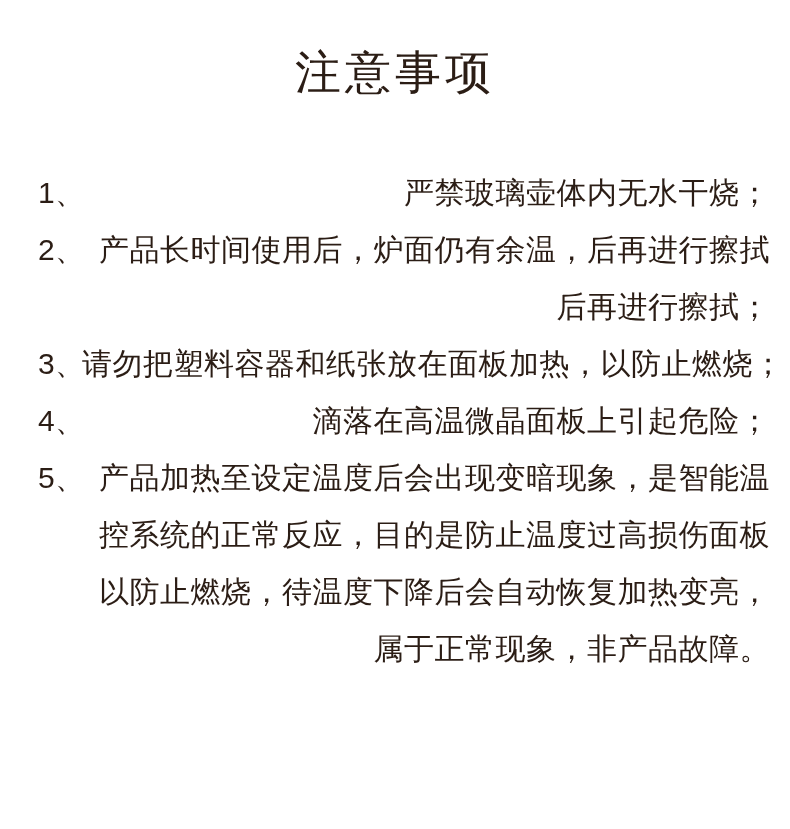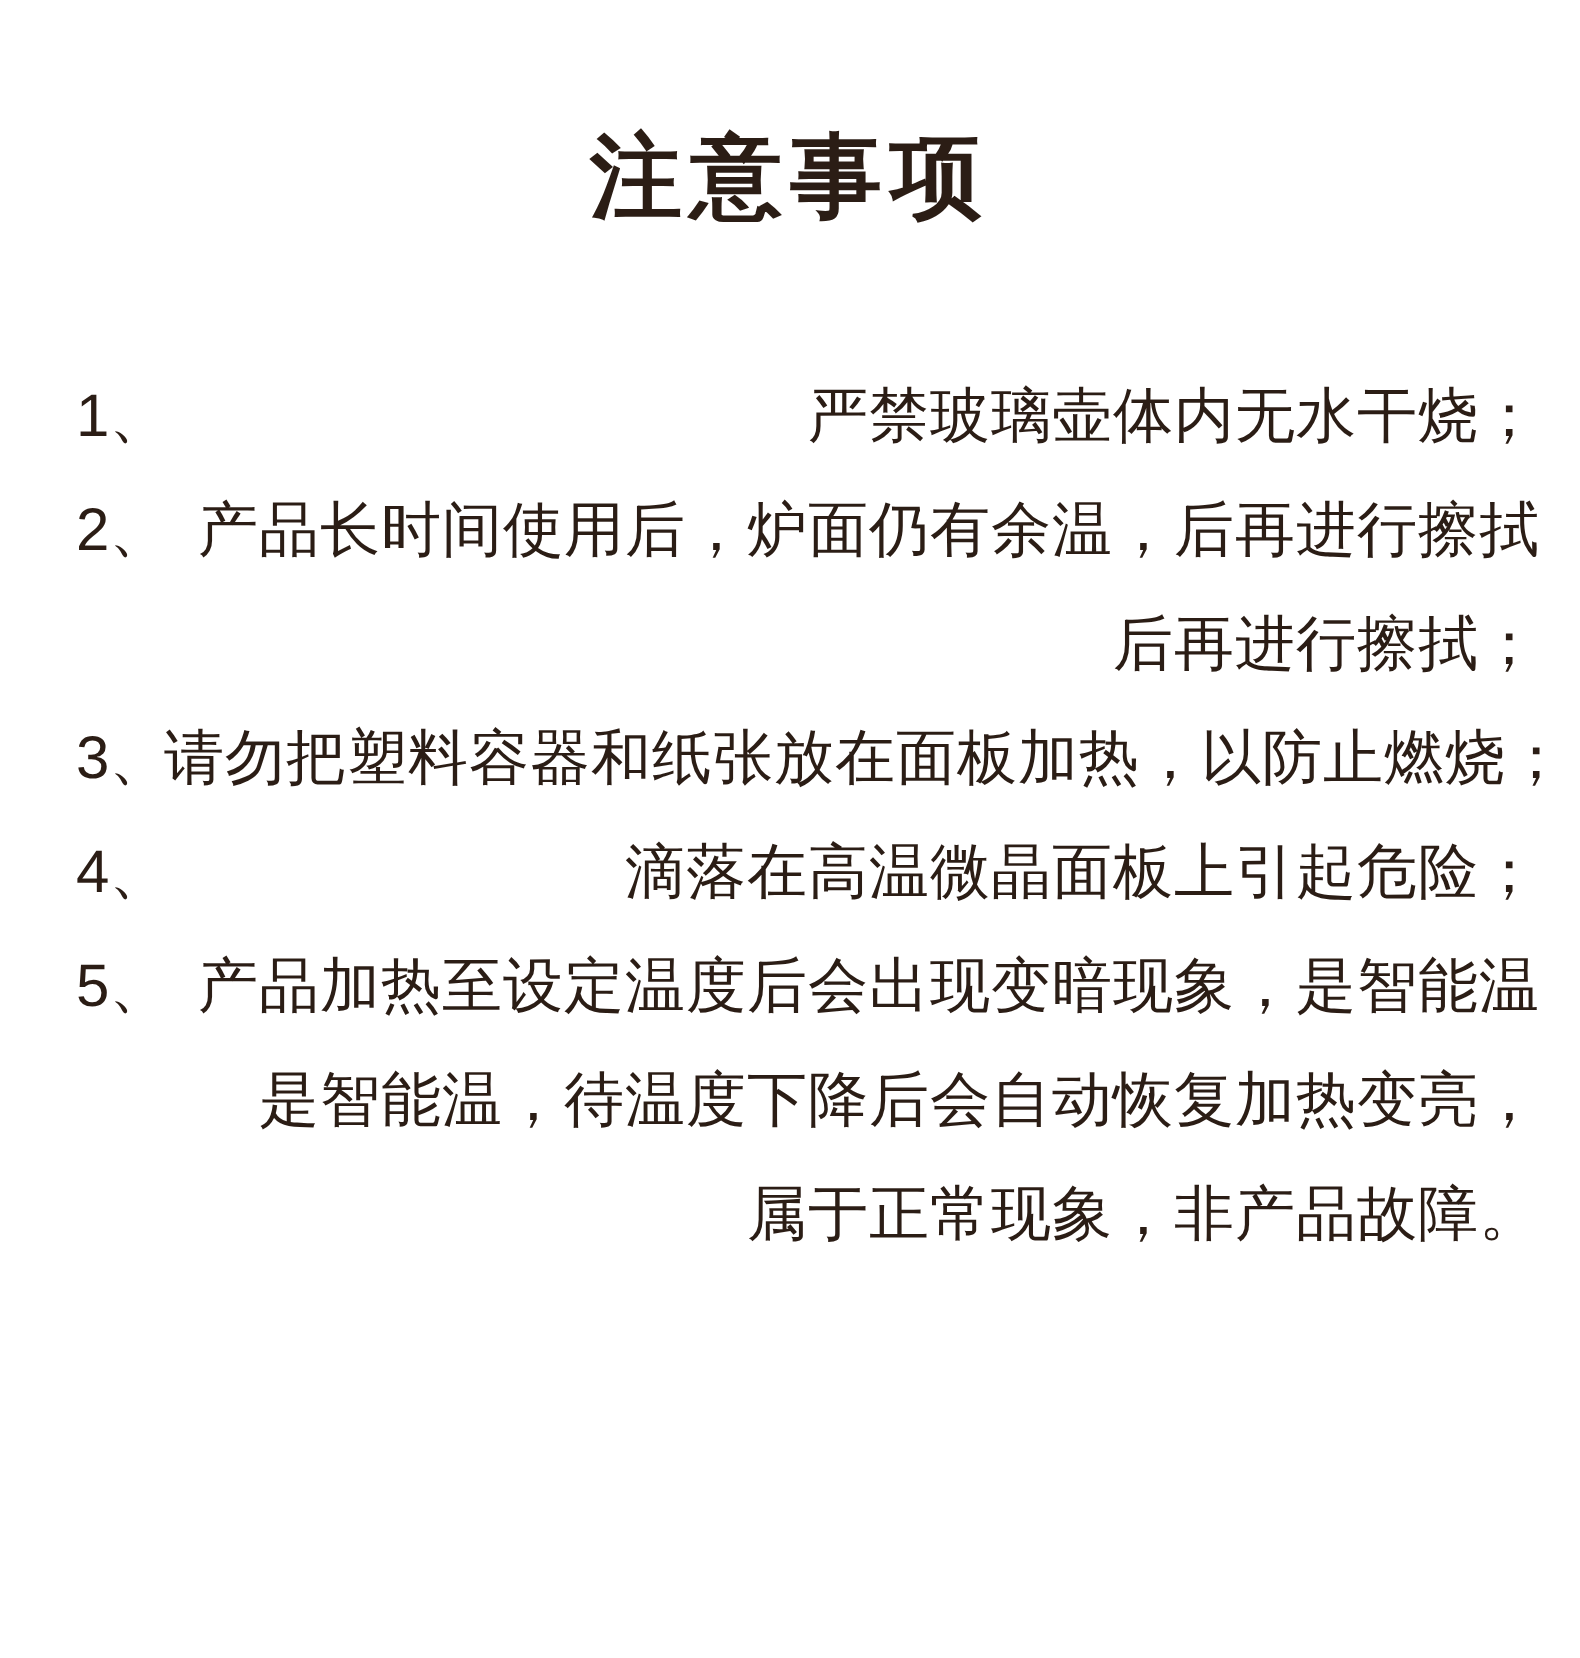--- a/index.html
+++ b/index.html
@@ -10,27 +10,27 @@
   .page {
     position: relative;
     width: 790px;
     height: 829px;
     background: #ffffff;
     overflow: hidden;
     font-family: "Liberation Sans", "DejaVu Sans", sans-serif;
     color: #2b1d15;
   }
   .page-title {
-    margin: 16px;
+    margin: 0;
     padding-top: 47px;
     height: 51px;
     line-height: 51px;
     text-align: center;
     font-size: 46px;
-    font-weight: bold;
+    font-weight: normal;
     letter-spacing: 4px;
     color: #2b1d15;
   }
   .notice-list {
     margin-top: 66px;
     padding-left: 38px;
     padding-right: 20px;
   }
   .notice-item {
     display: flex;
@@ -93,19 +93,20 @@
       <span class="item-number">4、</span>
       <div class="item-lines">
         <div class="item-line">滴落在高温微晶面板上引起危险；</div>
       </div>
     </div>
 
     <div class="notice-item">
       <span class="item-number">5、</span>
       <div class="item-lines">
         <div class="item-line">产品加热至设定温度后会出现变暗现象，是智能温</div>
-        <div class="item-line">是智能温，待温度下降后会自动恢复加热变亮，</div>
+        <div class="item-line">控系统的正常反应，目的是防止温度过高损伤面板</div>
+        <div class="item-line">以防止燃烧，待温度下降后会自动恢复加热变亮，</div>
         <div class="item-line">属于正常现象，非产品故障。</div>
       </div>
     </div>
 
   </div>
 </div>
 
 </body></html>

